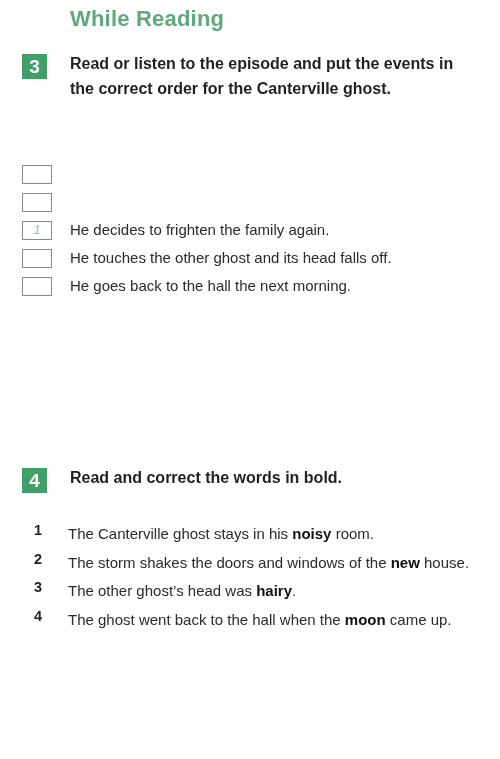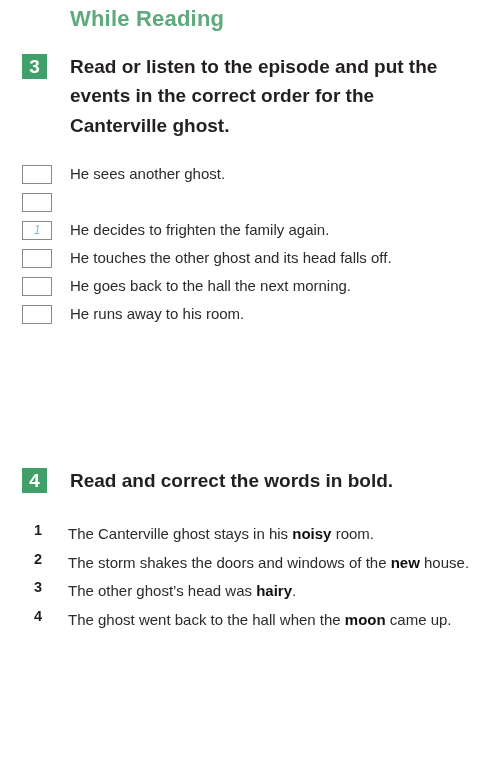--- a/index.html
+++ b/index.html
@@ -58,21 +58,21 @@
     font-size: 19px;
     font-weight: bold;
     line-height: 25px;
     text-align: center;
     box-sizing: border-box;
   }
 
   .ex-instruction {
     margin: 0 0 0 70px;
     padding-right: 44px;
-    font-size: 19px;
+    font-size: 16px;
     font-weight: bold;
     line-height: 1.55;
     color: #231f20;
   }
 
   
   .checkbox-list {
     position: absolute;
     left: 0;
     top: 110px;
@@ -154,21 +154,20 @@
   <div class="exercise" id="exercise-3">
     <div class="ex-header">
       <div class="ex-number">3</div>
       <div class="ex-instruction">Read or listen to the episode and put the events in the correct order for the Canterville ghost.</div>
     </div>
 
     <div class="checkbox-list">
 
       <div class="checkbox-row">
         <div class="checkbox"></div>
-        <div class="checkbox-text no-justify">He sees another ghost.</div>
       </div>
 
       <div class="checkbox-row">
         <div class="checkbox"></div>
       </div>
 
 
       <div class="checkbox-row">
         <div class="checkbox">1</div>
         <div class="checkbox-text no-justify">He decides to frighten the family again.</div>
@@ -177,24 +176,20 @@
       <div class="checkbox-row">
         <div class="checkbox"></div>
         <div class="checkbox-text">He touches the other ghost and its head falls off.</div>
       </div>
 
       <div class="checkbox-row">
         <div class="checkbox"></div>
         <div class="checkbox-text no-justify">He goes back to the hall the next morning.</div>
       </div>
 
-      <div class="checkbox-row">
-        <div class="checkbox"></div>
-        <div class="checkbox-text no-justify">He runs away to his room.</div>
-      </div>
 
     </div>
   </div>
 
   <div class="exercise" id="exercise-4">
     <div class="ex-header">
       <div class="ex-number">4</div>
       <div class="ex-instruction">Read and correct the words in bold.</div>
     </div>
 

